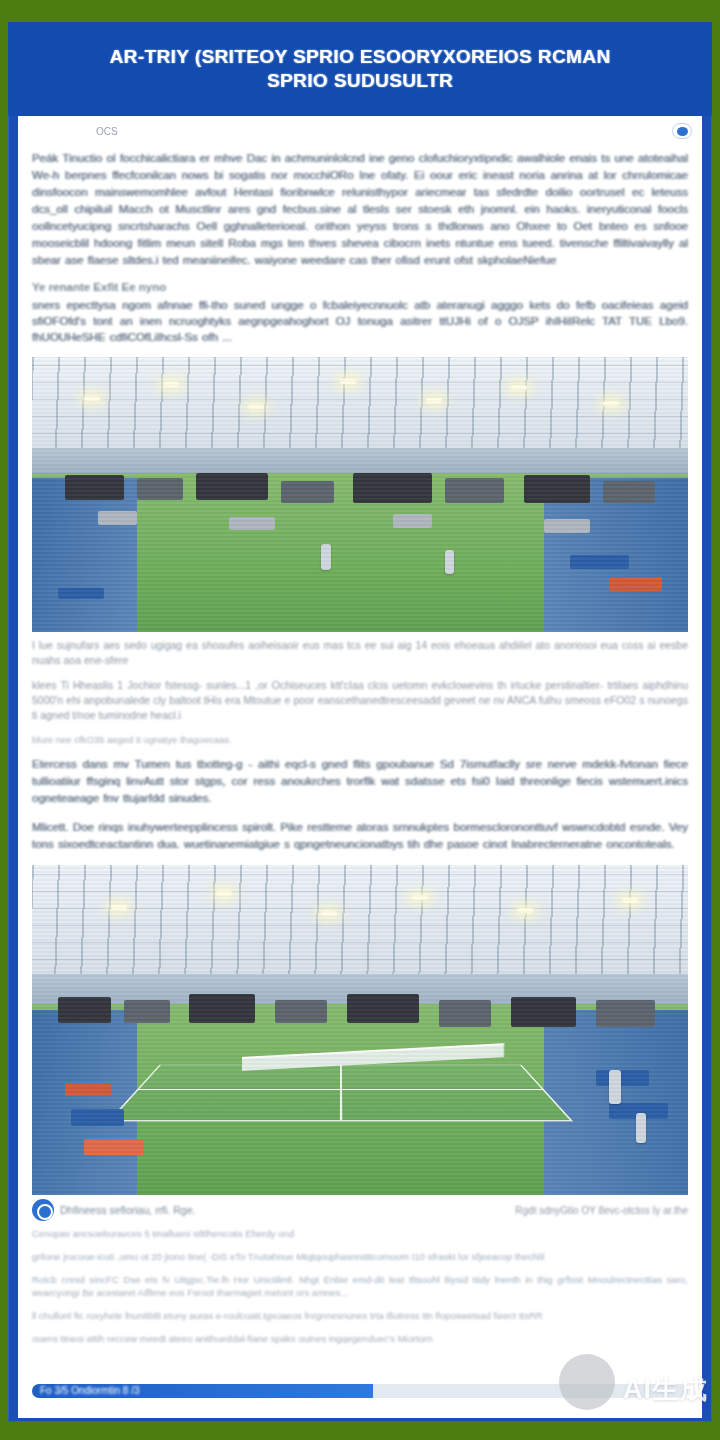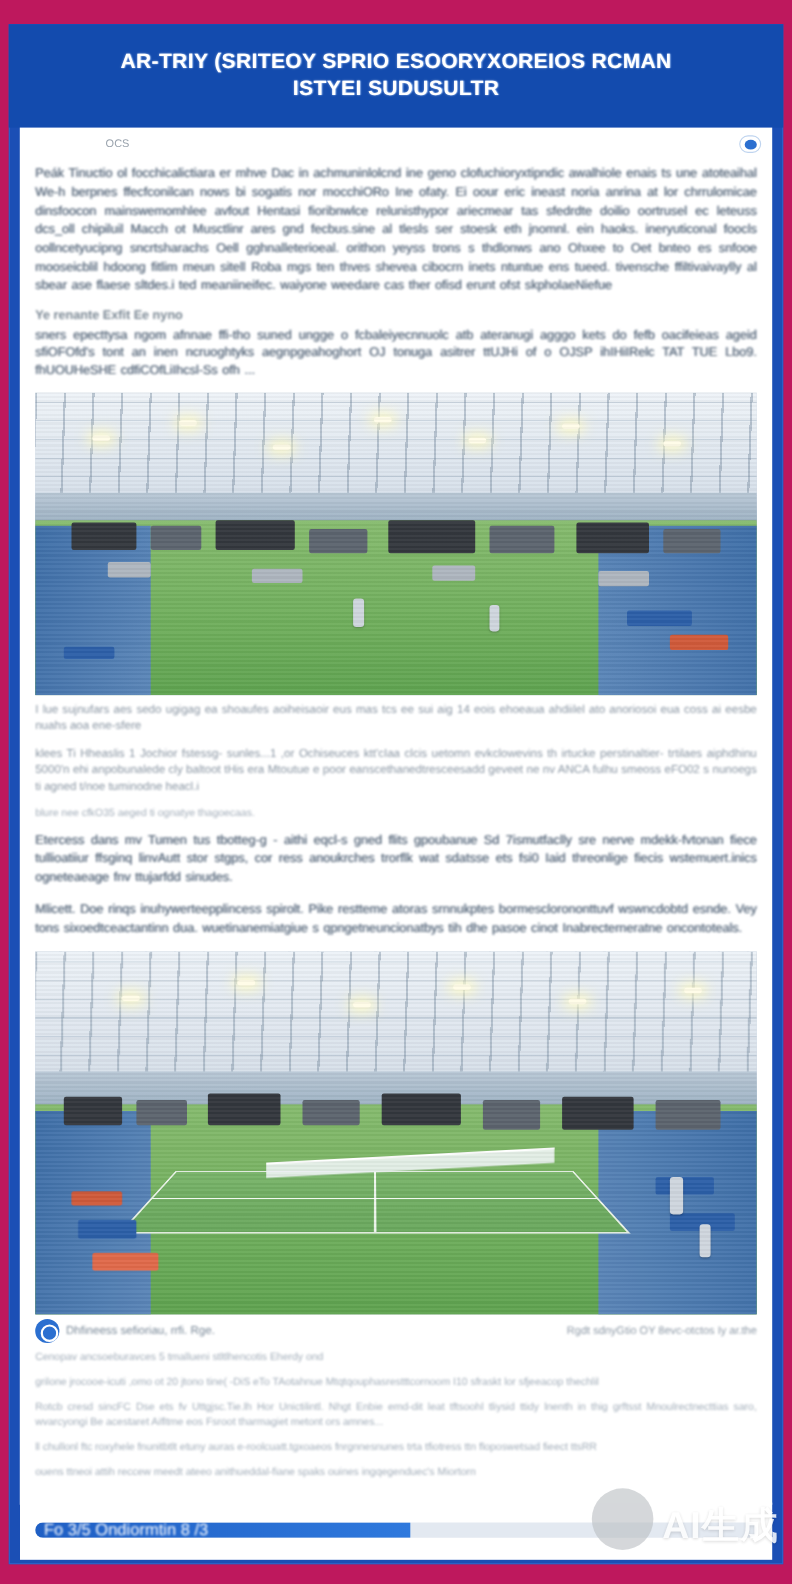--- a/index.html
+++ b/index.html
@@ -8,21 +8,21 @@
     padding: 0;
     width: 720px;
     height: 1440px;
     background: #0b3fa0;
     font-family: "Liberation Sans", sans-serif;
   }
   .page {
     position: relative;
     width: 720px;
     height: 1440px;
-    background: #be185d;
+    background: #4d7c0f;
     overflow: hidden;
   }
   .outer-frame {
     position: absolute;
     left: 8px;
     top: 22px;
     width: 704px;
     height: 1400px;
     background: #1b4fb5;
     border: 1px solid #2c63c9;
@@ -321,59 +321,59 @@
   .progress-fill {
     position: absolute;
     left: 0; top: 0; bottom: 0;
     width: 52%;
     background: linear-gradient(90deg, #1f5fc4, #2f79dd);
   }
   .progress-label {
     position: absolute;
     left: 22px;
     top: 18px;
-    font-size: 15px;
+    font-size: 10px;
     line-height: 14px;
     color: #ffffff;
     filter: blur(0.9px);
   }
   .watermark {
     position: absolute;
     right: 12px;
     bottom: 30px;
     display: flex;
     align-items: center;
     gap: 8px;
     opacity: 0.85;
   }
   .wm-circle {
     width: 56px; height: 56px;
     border-radius: 50%;
     background: #b9bdc2;
     opacity: 0.7;
   }
   .wm-text {
-    font-size: 34px;
+    font-size: 27px;
     font-weight: bold;
     color: #ffffff;
     letter-spacing: 1px;
     text-shadow: 0 1px 3px rgba(0,0,0,0.18);
     margin-top: 13px;
   }
 </style>
 </head>
 <body>
 
 <div class="page">
 
   <div class="outer-frame"></div>
 
   <div class="header">
     <div class="header-line">AR-TRIY (SRITEOY SPRIO ESOORYXOREIOS RCMAN</div>
-    <div class="header-line">ISTYEI SUDUSULTR</div>
+    <div class="header-line">SPRIO SUDUSULTR</div>
   </div>
 
   <div class="sheet">
 
     <div class="topbar">
       <div class="crumb">OCS</div>
       <div class="badge"></div>
     </div>
 
     <div class="body-block">

